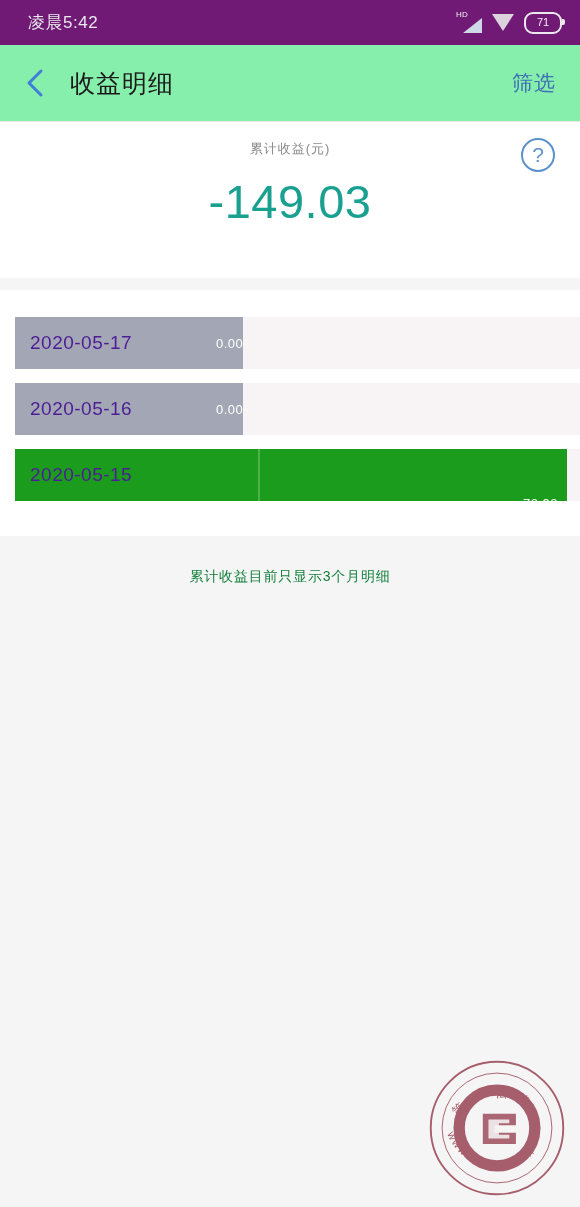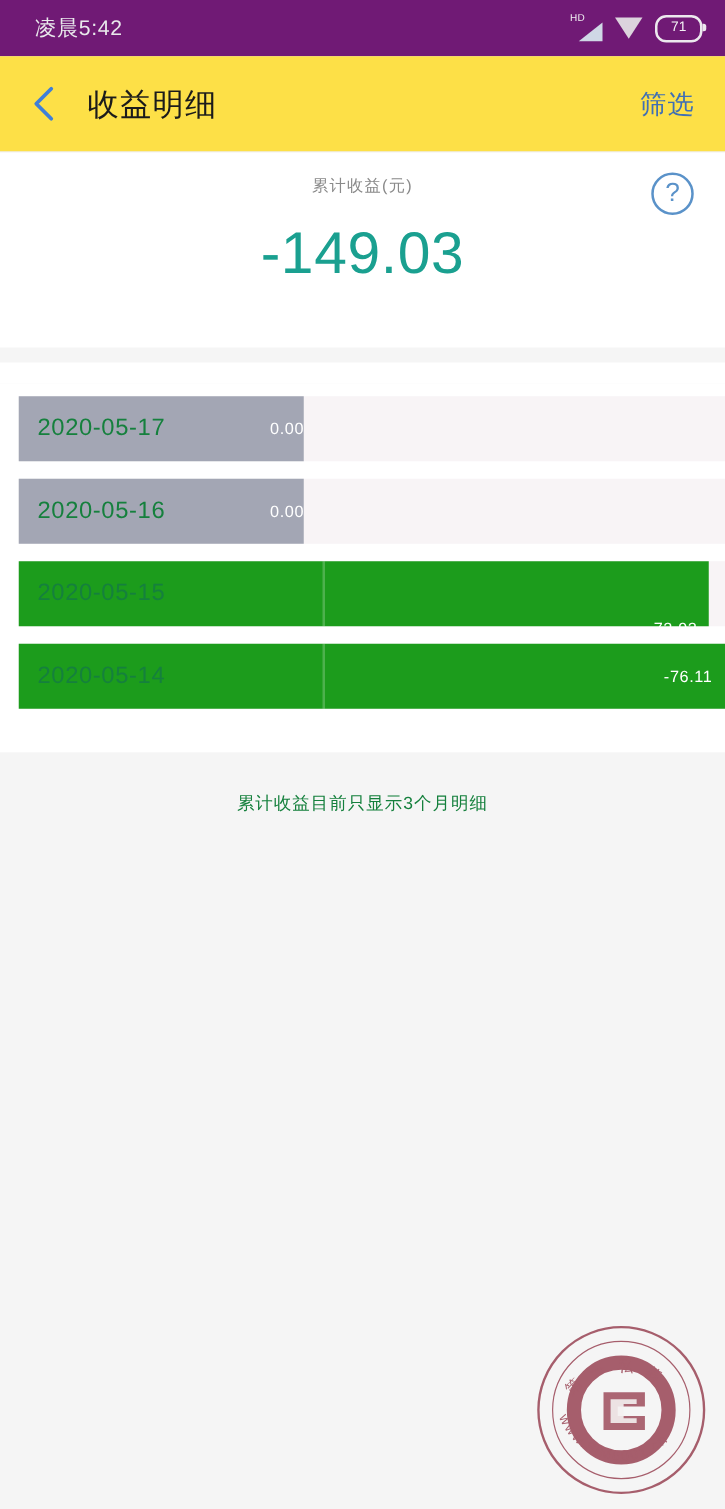--- a/index.html
+++ b/index.html
@@ -86,21 +86,21 @@
   }
   .battery-text {
     font-size: 11px;
     color: #f3f1f4;
     line-height: 1;
   }
 
   
   .nav-bar {
     height: 76px;
-    background: #fde047;
+    background: #86efac;
     display: flex;
     align-items: center;
     padding: 0 24px 0 22px;
     box-sizing: border-box;
     position: relative;
   }
   .back-icon {
     width: 26px;
     height: 30px;
     display: flex;
@@ -203,21 +203,21 @@
     top: 0;
     bottom: 0;
     display: flex;
     align-items: center;
   }
   .row-date {
     position: absolute;
     left: 30px;
     top: 50%;
     transform: translateY(-50%);
-    color: #15803d;
+    color: #4c1d95;
     font-size: 19px;
     letter-spacing: .5px;
     white-space: nowrap;
   }
   .row-value {
     position: absolute;
     top: 50%;
     transform: translateY(-50%);
     color: #ffffff;
     font-size: 13px;
@@ -316,28 +316,20 @@
 
   <div class="row">
     <div class="row-track"></div>
     <div class="row-bar" style="width:552px;background:#1c9c1c;">
       <span class="row-divider"></span>
     </div>
     <div class="row-date">2020-05-15</div>
     <div class="row-value" style="right:22px;margin-top:28px;">-72.92</div>
   </div>
 
-  <div class="row">
-    <div class="row-track"></div>
-    <div class="row-bar" style="width:565px;background:#1c9c1c;">
-      <span class="row-divider"></span>
-    </div>
-    <div class="row-date">2020-05-14</div>
-    <div class="row-value" style="right:10px;">-76.11</div>
-  </div>
 
 </div>
 <div class="footer-wrap"></div>
 
 <div class="note-area">
   <div class="note-text">累计收益目前只显示3个月明细</div>
 </div>
 
 <div class="watermark">
   <svg viewBox="0 0 150 150" width="142" height="142" aria-hidden="true">

